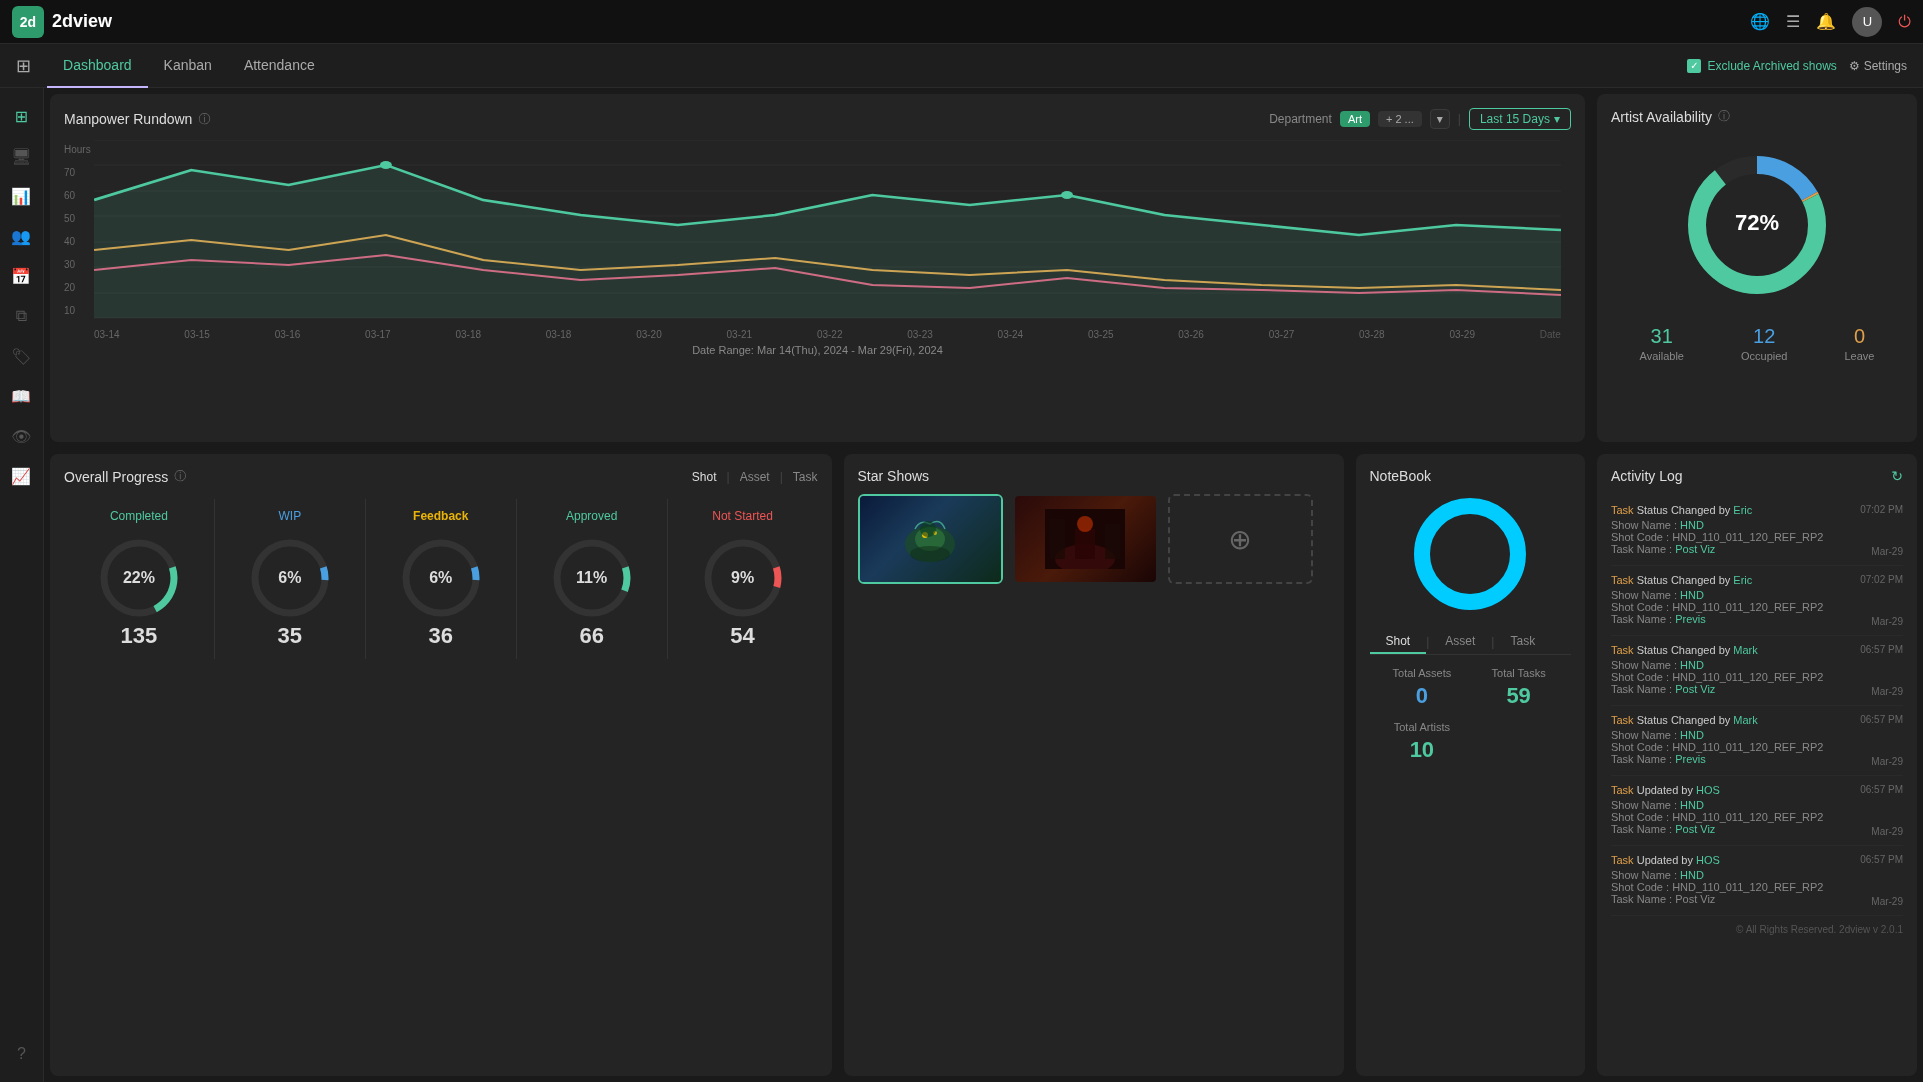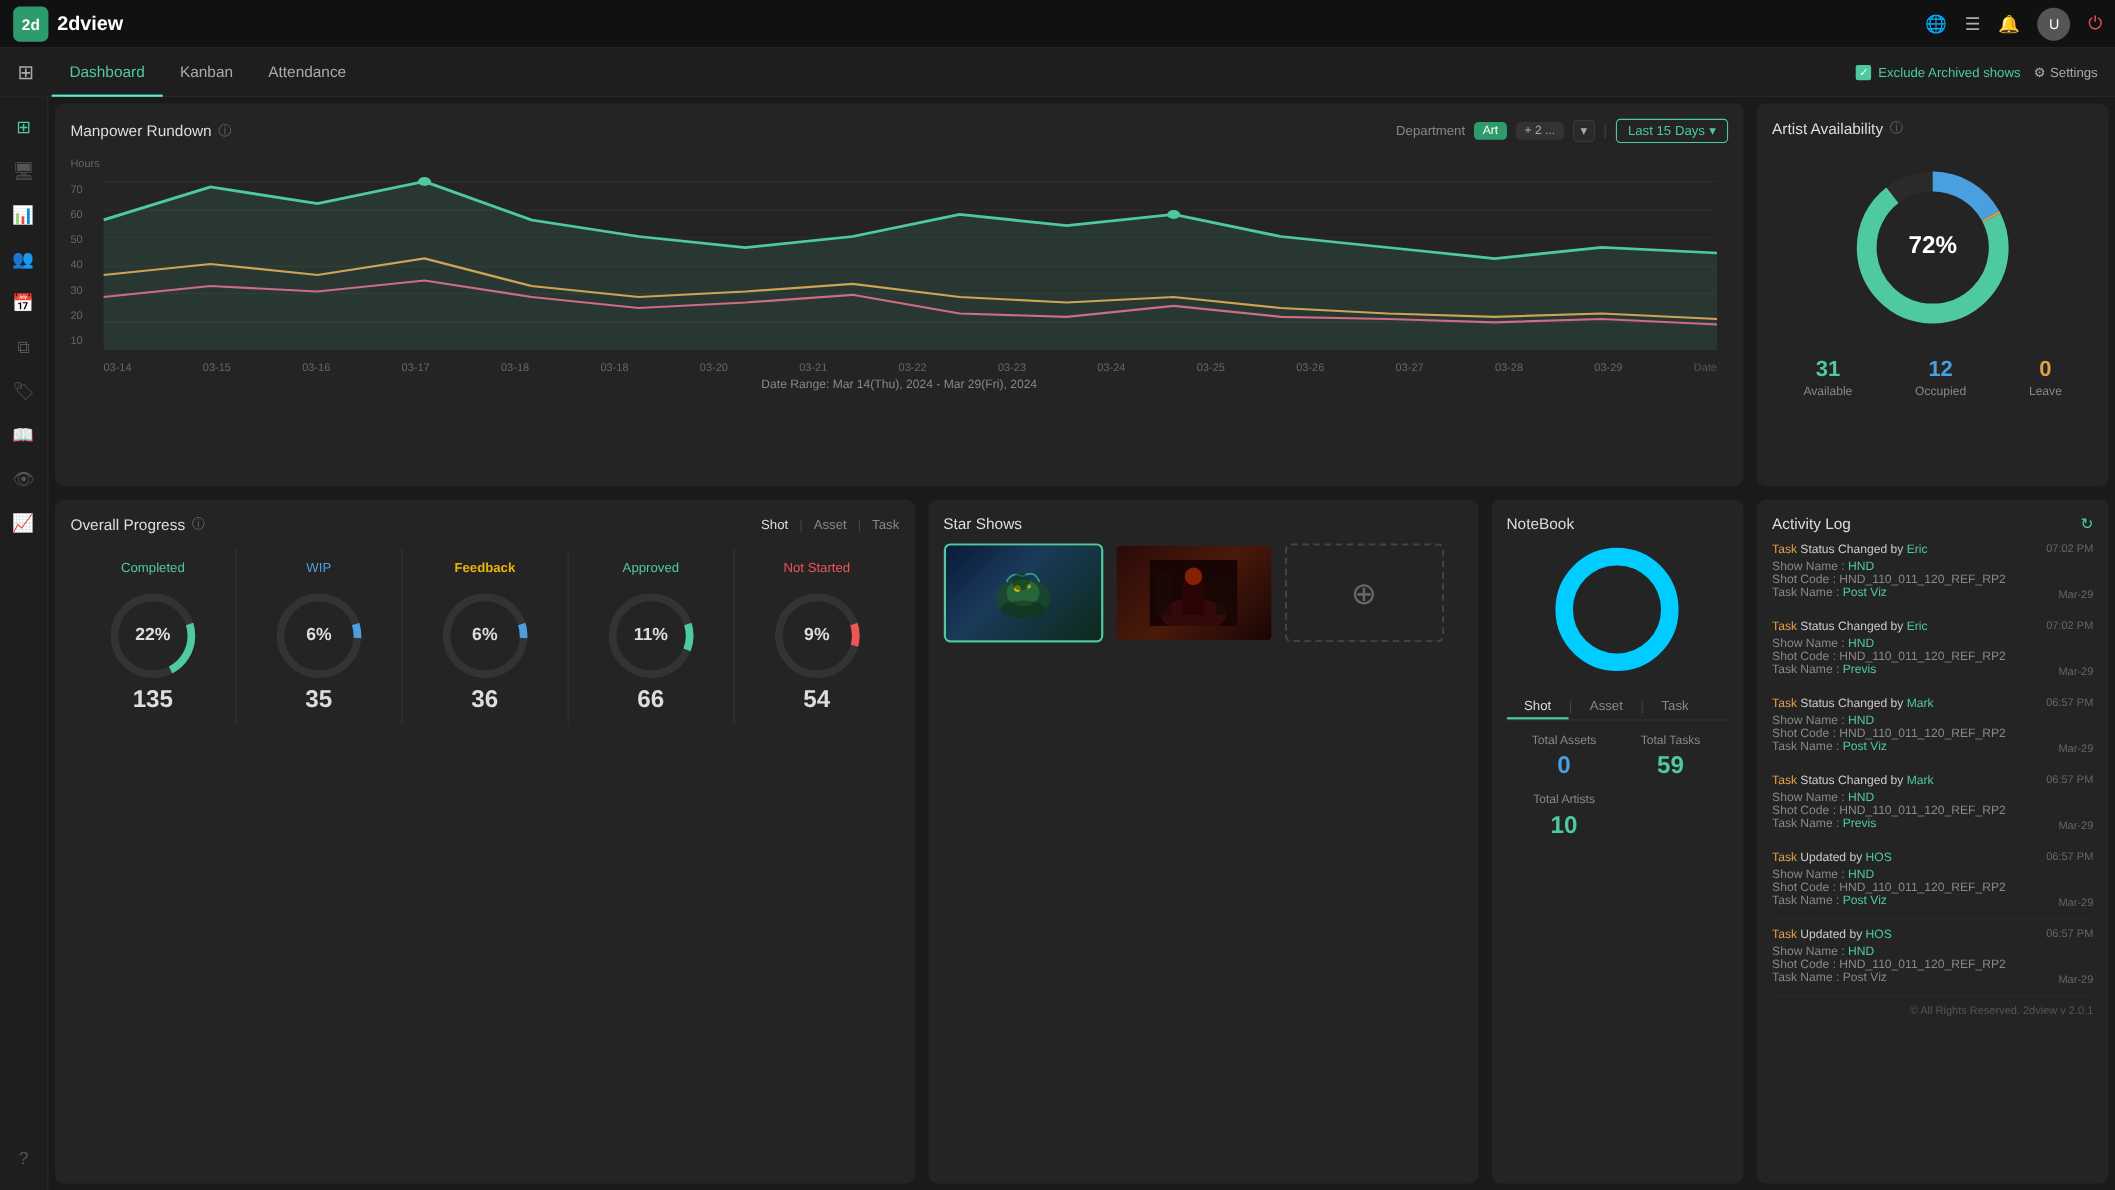--- a/index.html
+++ b/index.html
@@ -11,21 +11,21 @@
     .logo-icon { width: 32px; height: 32px; background: #2d9b6b; border-radius: 6px; display: flex; align-items: center; justify-content: center; color: #fff; font-size: 14px; font-weight: bold; }
     .topbar-right { margin-left: auto; display: flex; align-items: center; gap: 16px; }
     .topbar-icon { color: #aaa; cursor: pointer; font-size: 16px; }
     .avatar { width: 30px; height: 30px; border-radius: 50%; background: #555; overflow: hidden; display: flex; align-items: center; justify-content: center; color: #fff; font-size: 13px; }
     .power-icon { color: #e55; cursor: pointer; font-size: 16px; }
 
     
     .navbar { background: #1e1e1e; height: 44px; display: flex; align-items: center; padding: 0 16px; border-bottom: 1px solid #2a2a2a; }
     .sidebar-toggle { color: #aaa; cursor: pointer; margin-right: 16px; font-size: 18px; }
     .nav-item { padding: 0 16px; height: 44px; display: flex; align-items: center; cursor: pointer; color: #aaa; font-size: 14px; border-bottom: 2px solid transparent; }
-    .nav-item.active { color: #4ec9a0; border-bottom: 2px solid #5eead4; }
+    .nav-item.active { color: #4ec9a0; border-bottom: 2px solid #c4b5fd; }
     .nav-right { margin-left: auto; display: flex; align-items: center; gap: 12px; font-size: 12px; color: #aaa; }
     .exclude-shows { display: flex; align-items: center; gap: 6px; color: #4ec9a0; }
     .checkbox-green { width: 14px; height: 14px; background: #4ec9a0; border-radius: 2px; display: flex; align-items: center; justify-content: center; color: #fff; font-size: 10px; }
     .settings-link { display: flex; align-items: center; gap: 4px; color: #aaa; cursor: pointer; }
 
     
     .main-layout { display: flex; height: calc(1082px - 88px); }
 
     
     .sidebar { width: 44px; background: #1e1e1e; border-right: 1px solid #2a2a2a; display: flex; flex-direction: column; align-items: center; padding: 12px 0; gap: 8px; }
@@ -56,21 +56,21 @@
     .chart-inner { position: absolute; left: 30px; right: 10px; top: 0; bottom: 20px; }
     .chart-xaxis { position: absolute; bottom: 0; left: 30px; right: 10px; display: flex; justify-content: space-between; color: #666; font-size: 10px; }
     .date-range-label { text-align: center; color: #888; font-size: 11px; margin-top: 4px; }
 
     
     .artist-panel { width: 320px; }
     .donut-container { display: flex; justify-content: center; margin: 20px 0; }
     .donut-svg { width: 160px; height: 160px; }
     .donut-legend { display: flex; justify-content: space-around; }
     .legend-item { text-align: center; }
-    .legend-value { font-size: 20px; font-weight: bold; }
+    .legend-value { font-size: 20px; font-weight: normal; }
     .legend-label { font-size: 11px; color: #888; margin-top: 2px; }
     .legend-available { color: #4ec9a0; }
     .legend-occupied { color: #4a9fe0; }
     .legend-leave { color: #e0a04a; }
 
     
     .progress-panel { flex: 1; }
     .progress-header { display: flex; align-items: center; justify-content: space-between; margin-bottom: 14px; }
     .progress-tabs { display: flex; align-items: center; gap: 10px; }
     .ptab { color: #888; cursor: pointer; font-size: 12px; }
@@ -108,21 +108,21 @@
     .ntab.active { color: #ddd; border-bottom: 2px solid #4ec9a0; }
     .ntab-divider { color: #444; display: flex; align-items: center; }
     .notebook-stats { display: grid; grid-template-columns: 1fr 1fr; gap: 12px; padding: 0 10px; }
     .stat-item { text-align: center; }
     .stat-label { color: #888; font-size: 11px; margin-bottom: 4px; }
     .stat-value { font-size: 22px; font-weight: bold; color: #4ec9a0; }
     .stat-value-blue { font-size: 22px; font-weight: bold; color: #4a9fe0; }
 
     
     .activity-panel { width: 320px; overflow-y: auto; }
-    .activity-header { display: flex; align-items: center; justify-content: space-between; margin-bottom: 2px; }
+    .activity-header { display: flex; align-items: center; justify-content: space-between; margin-bottom: 12px; }
     .activity-item { padding: 8px 0; border-bottom: 1px solid #2a2a2a; font-size: 11px; }
     .activity-time { float: right; color: #666; font-size: 10px; }
     .activity-row1 { margin-bottom: 3px; }
     .activity-row1 span.task-word { color: #e0a04a; }
     .activity-row1 span.user-name { color: #4ec9a0; }
     .activity-detail { color: #888; }
     .activity-detail span.highlight { color: #4ec9a0; }
     .activity-date { color: #666; font-size: 10px; text-align: left; margin-top: 3px; }
     .refresh-icon { color: #4ec9a0; cursor: pointer; font-size: 14px; }
 

